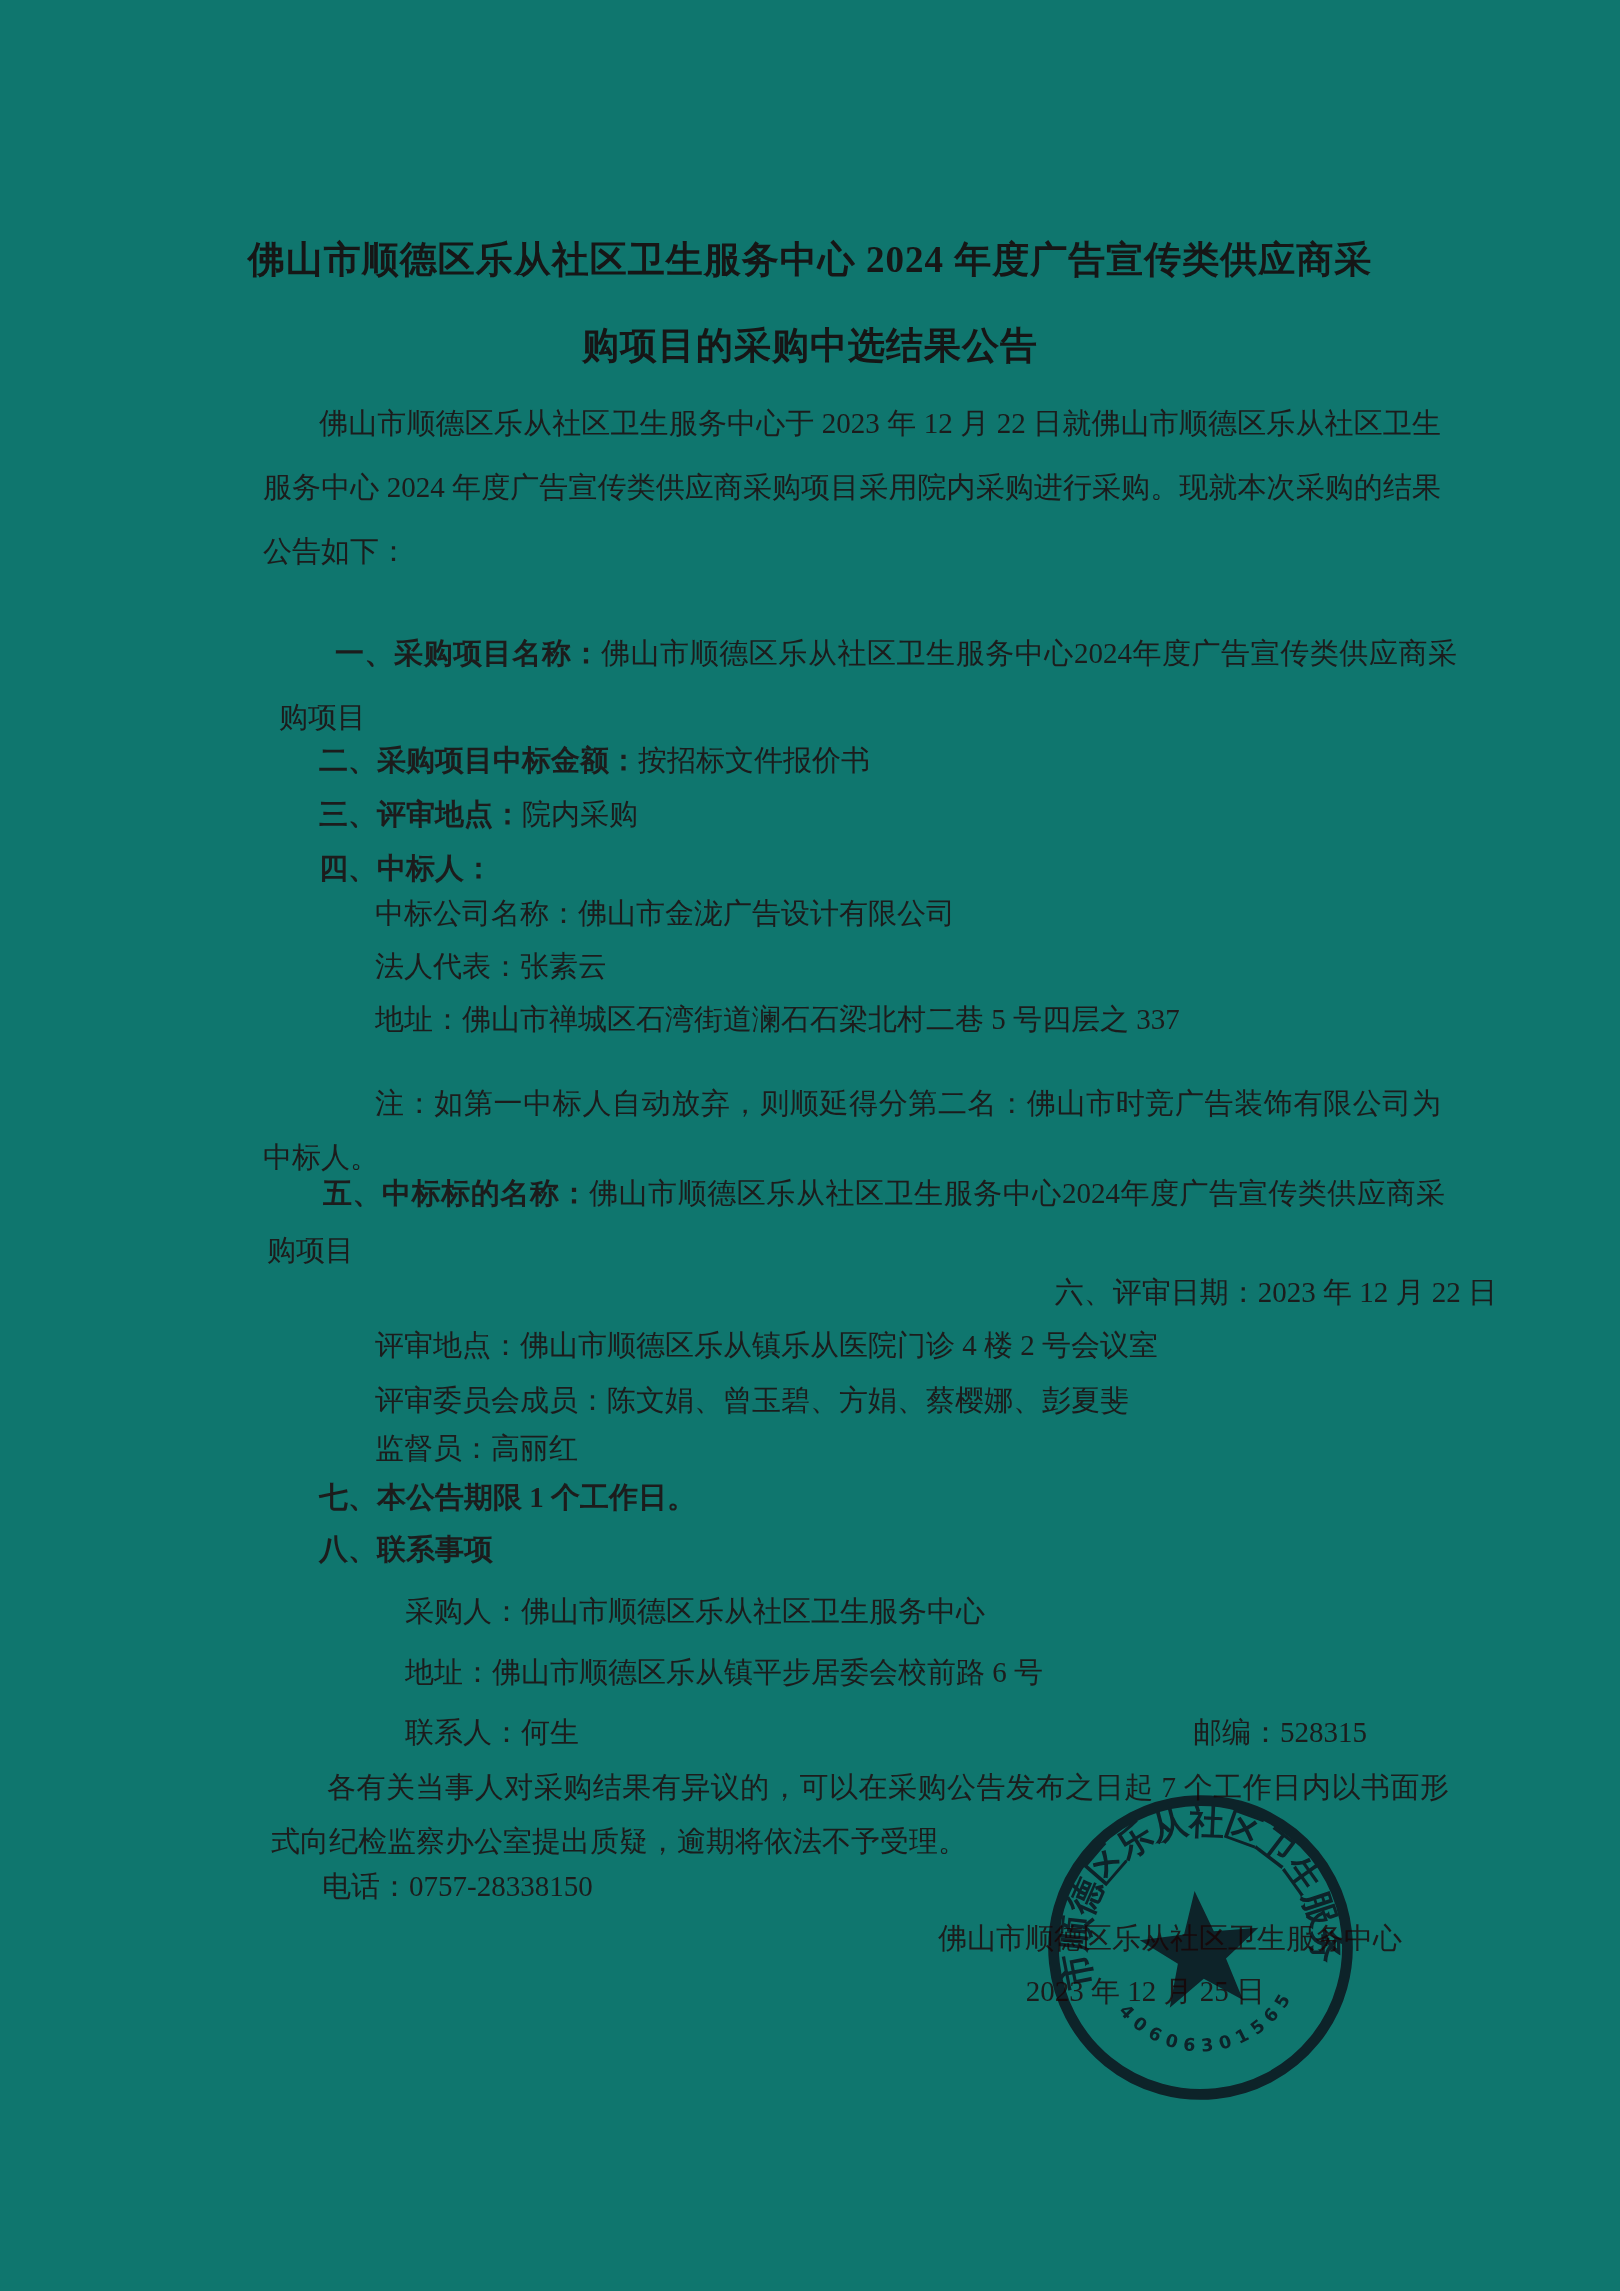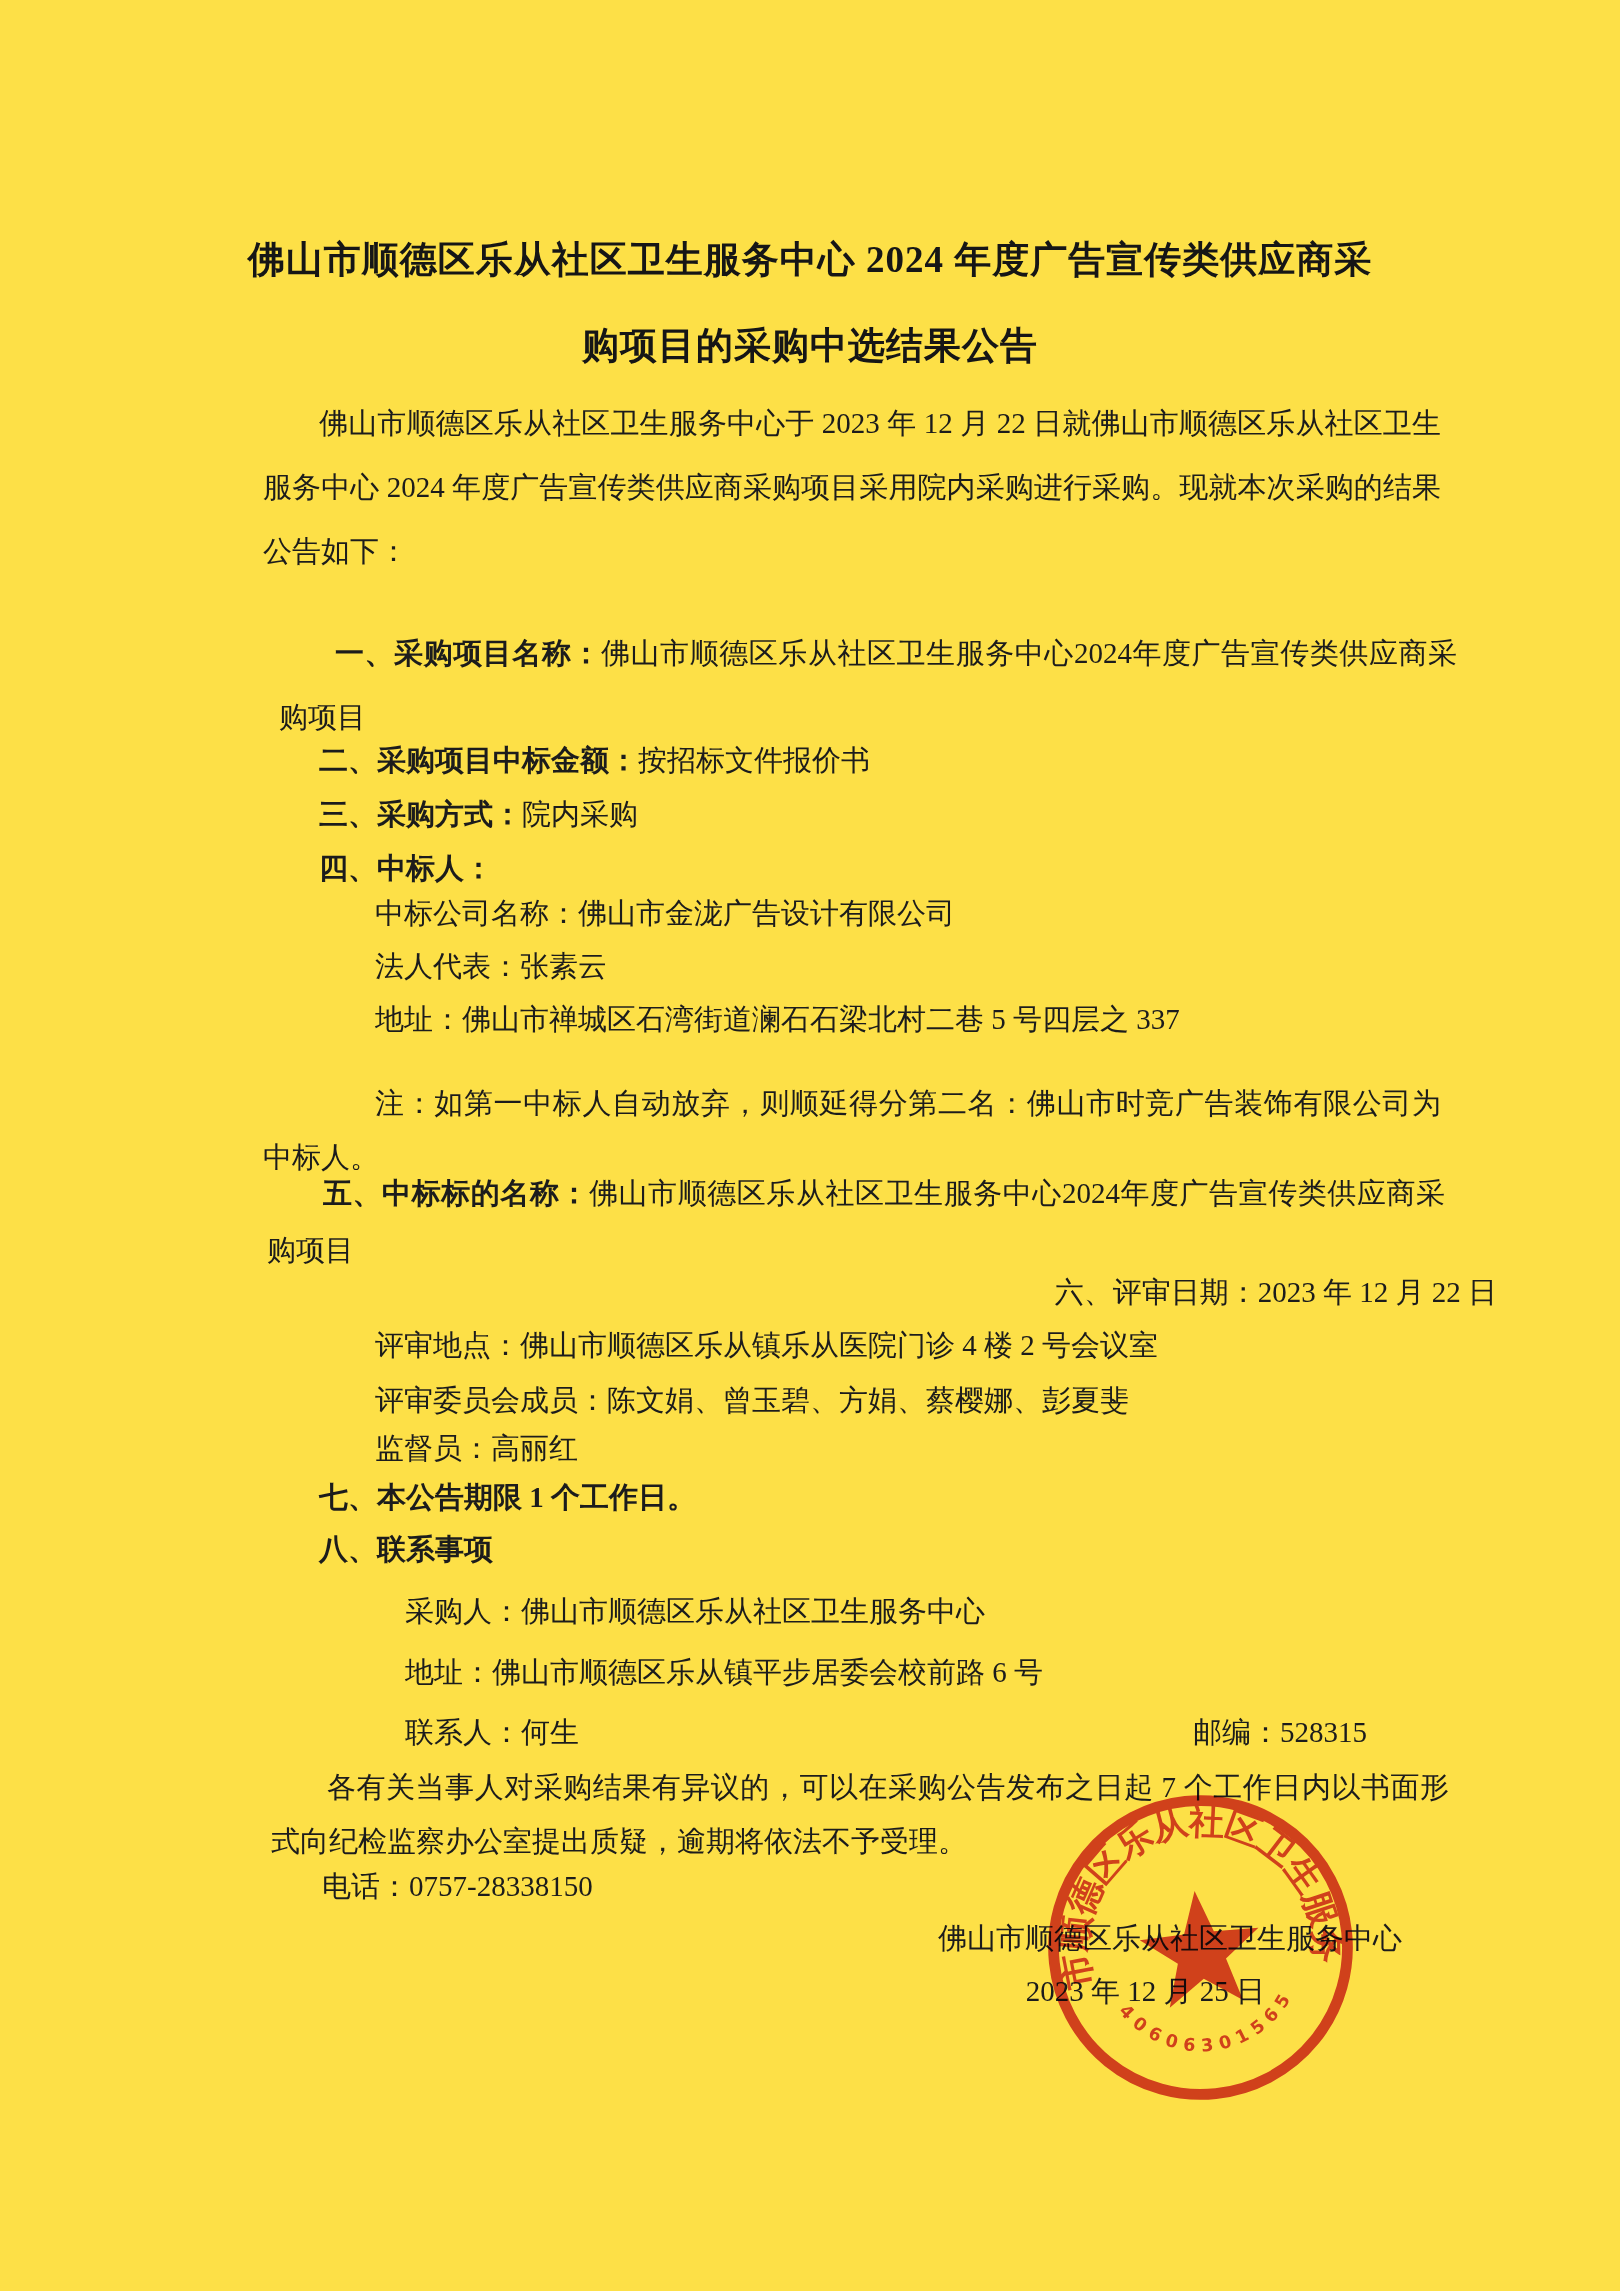--- a/index.html
+++ b/index.html
@@ -4,21 +4,21 @@
 <style>
   html,body{margin:0;padding:0;}
   body{
     width:1620px;height:2292px;
     background:#ffffff;
     font-family:"Liberation Serif","DejaVu Serif",serif;
     color:#1c1c1c;
     position:relative;
     overflow:hidden;
   }
-  .page{position:absolute;inset:0;background:#fde047;}
+  .page{position:absolute;inset:0;background:#0f766e;}
 
   .doc-title{
     position:absolute;top:192px;left:0;width:100%;
     text-align:center;font-size:37px;font-weight:700;
     line-height:86px;letter-spacing:1px;color:#161616;
   }
   .doc-title .t-line{display:block;}
 
   .content{
     position:absolute;left:263px;top:0;width:1178px;
@@ -67,21 +67,21 @@
 
     <p class="abs just ind2 lh65" style="top:605px;margin:16px;">
       <span class="bold">一、采购项目名称：</span><span>佛山市顺德区乐从社区卫生服务中心2024年度广告宣传类供应商采购项目</span>
     </p>
 
     <p class="abs pl1" style="top:733px;margin:0;">
       <span class="bold">二、采购项目中标金额：</span><span>按招标文件报价书</span>
     </p>
 
     <p class="abs pl1" style="top:787px;margin:0;">
-      <span class="bold">三、采购方式：</span><span>院内采购</span>
+      <span class="bold">三、评审地点：</span><span>院内采购</span>
     </p>
 
     <p class="abs pl1 bold" style="top:841px;margin:0;">四、中标人：</p>
 
     <p class="abs pl2" style="top:886px;margin:0;">中标公司名称：佛山市金泷广告设计有限公司</p>
 
     <p class="abs pl2" style="top:939px;margin:0;">法人代表：张素云</p>
 
     <p class="abs pl2" style="top:992px;margin:0;">地址：佛山市禅城区石湾街道澜石石梁北村二巷 5 号四层之 337</p>
 

